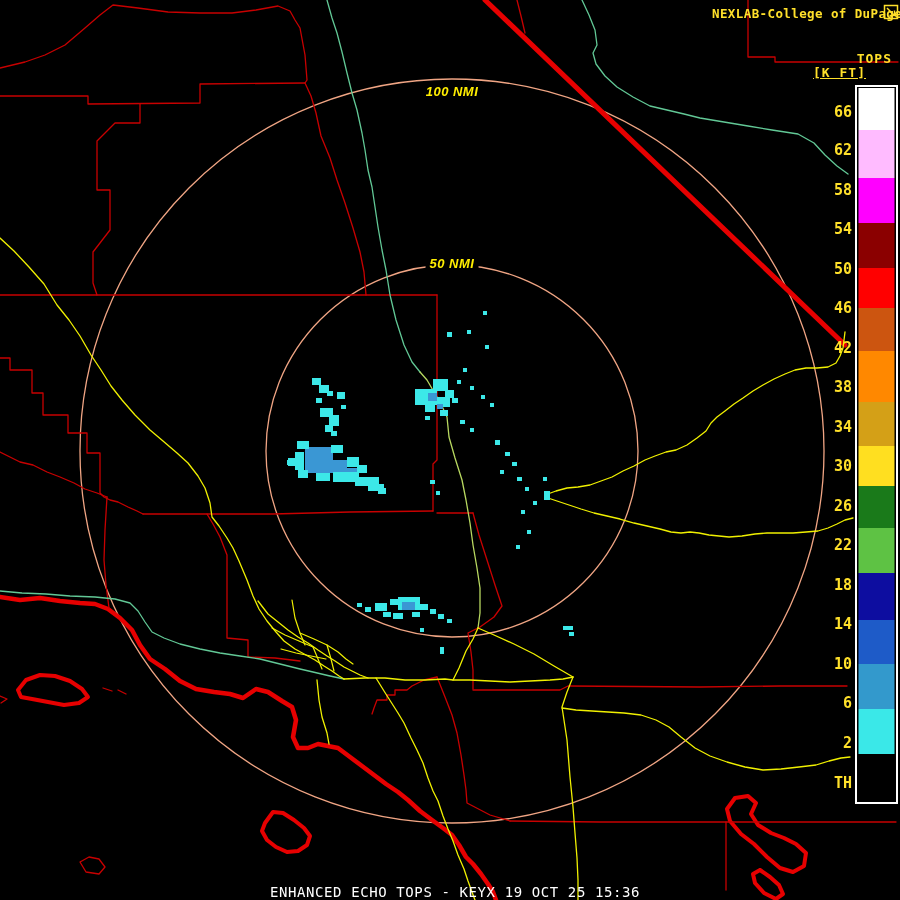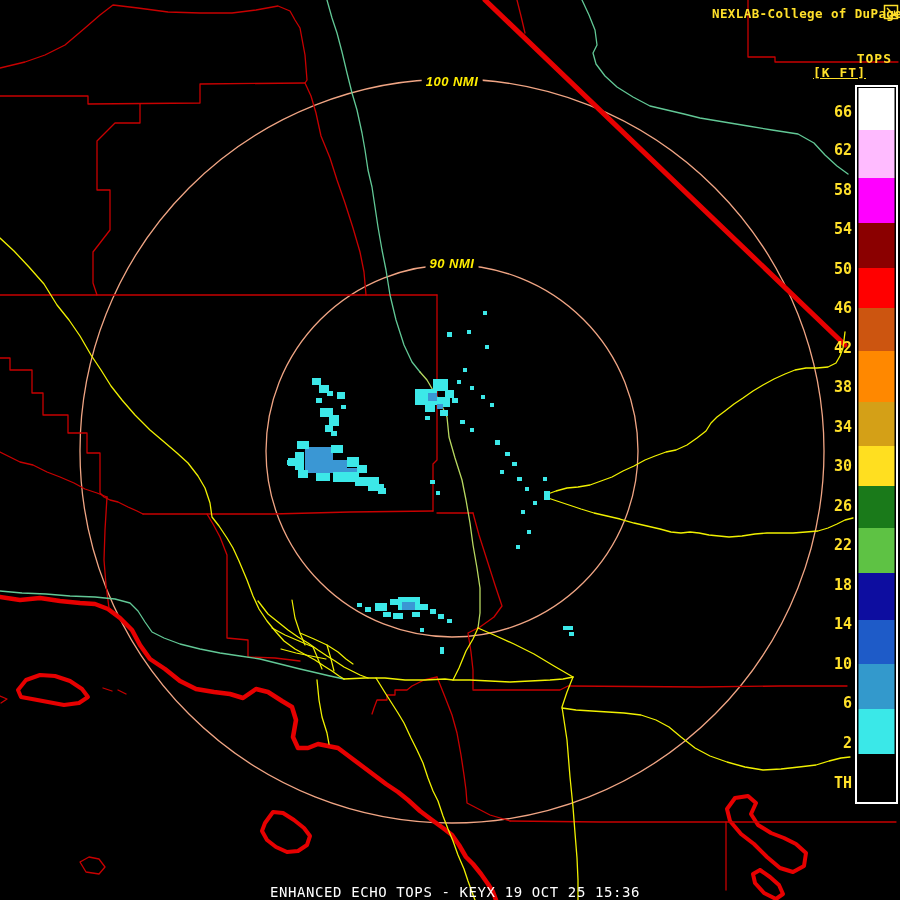--- a/index.html
+++ b/index.html
@@ -190,17 +190,17 @@
 
   <svg width="16" height="16" style="position:absolute;left:883px;top:4px;">
     <rect x="1.5" y="1.5" width="13" height="13" fill="none" stroke="#ffe02a" stroke-width="1.5"></rect>
     <line x1="4" y1="4" x2="11.5" y2="11.5" stroke="#ffe02a" stroke-width="1.5"></line>
     <polyline points="11.5,6.5 11.5,11.5 6.5,11.5" fill="none" stroke="#ffe02a" stroke-width="1.5"></polyline>
   </svg>
 
   <div class="txt tops" style="right:8px;top:51px;">TOPS</div>
   <div class="txt tops" style="right:34px;top:65px;text-decoration:underline;">[K FT]</div>
 
-  <div class="txt ringlab" style="left:452px;top:81px;text-align:center;">100 NMI</div>
-  <div class="txt ringlab" style="left:452px;top:263px;">90 NMI</div>
+  <div class="txt ringlab" style="left:452px;top:91px;text-align:center;">100 NMI</div>
+  <div class="txt ringlab" style="left:452px;top:263px;">50 NMI</div>
 
   <div class="txt caption" style="left:455px;top:884px;">ENHANCED ECHO TOPS - KEYX 19 OCT 25 15:36</div>
 </div>
 
 </body></html>

